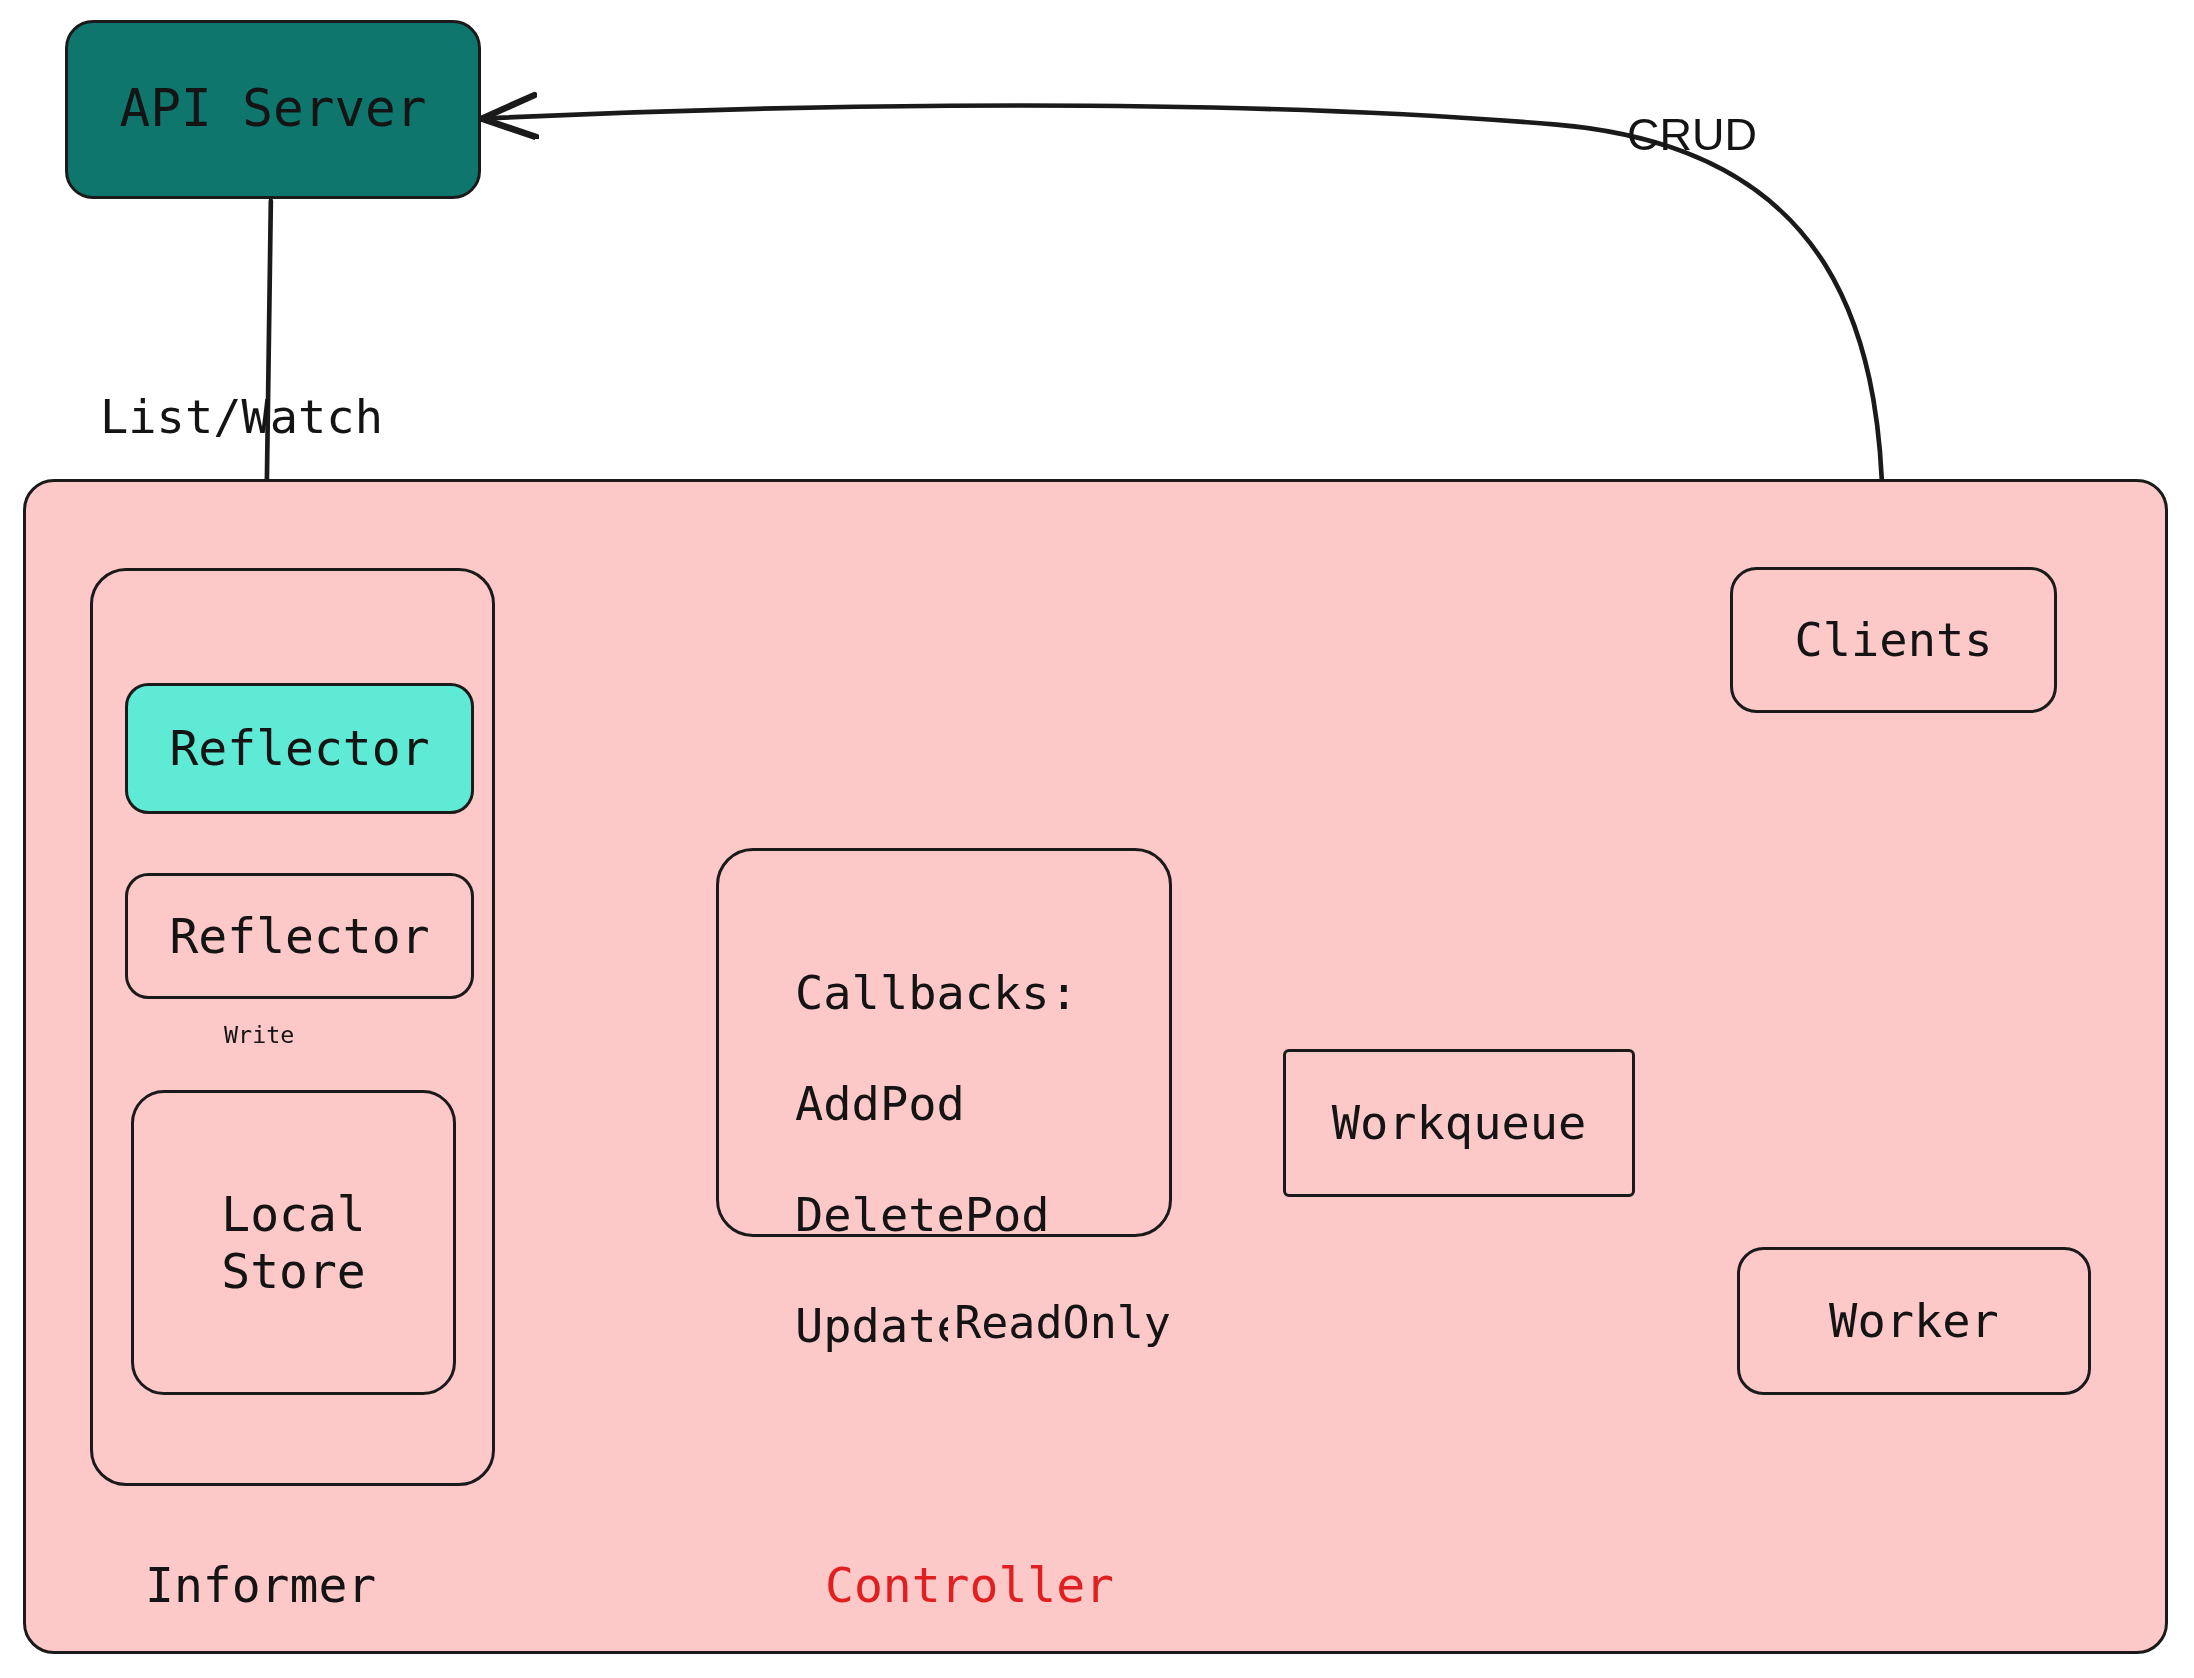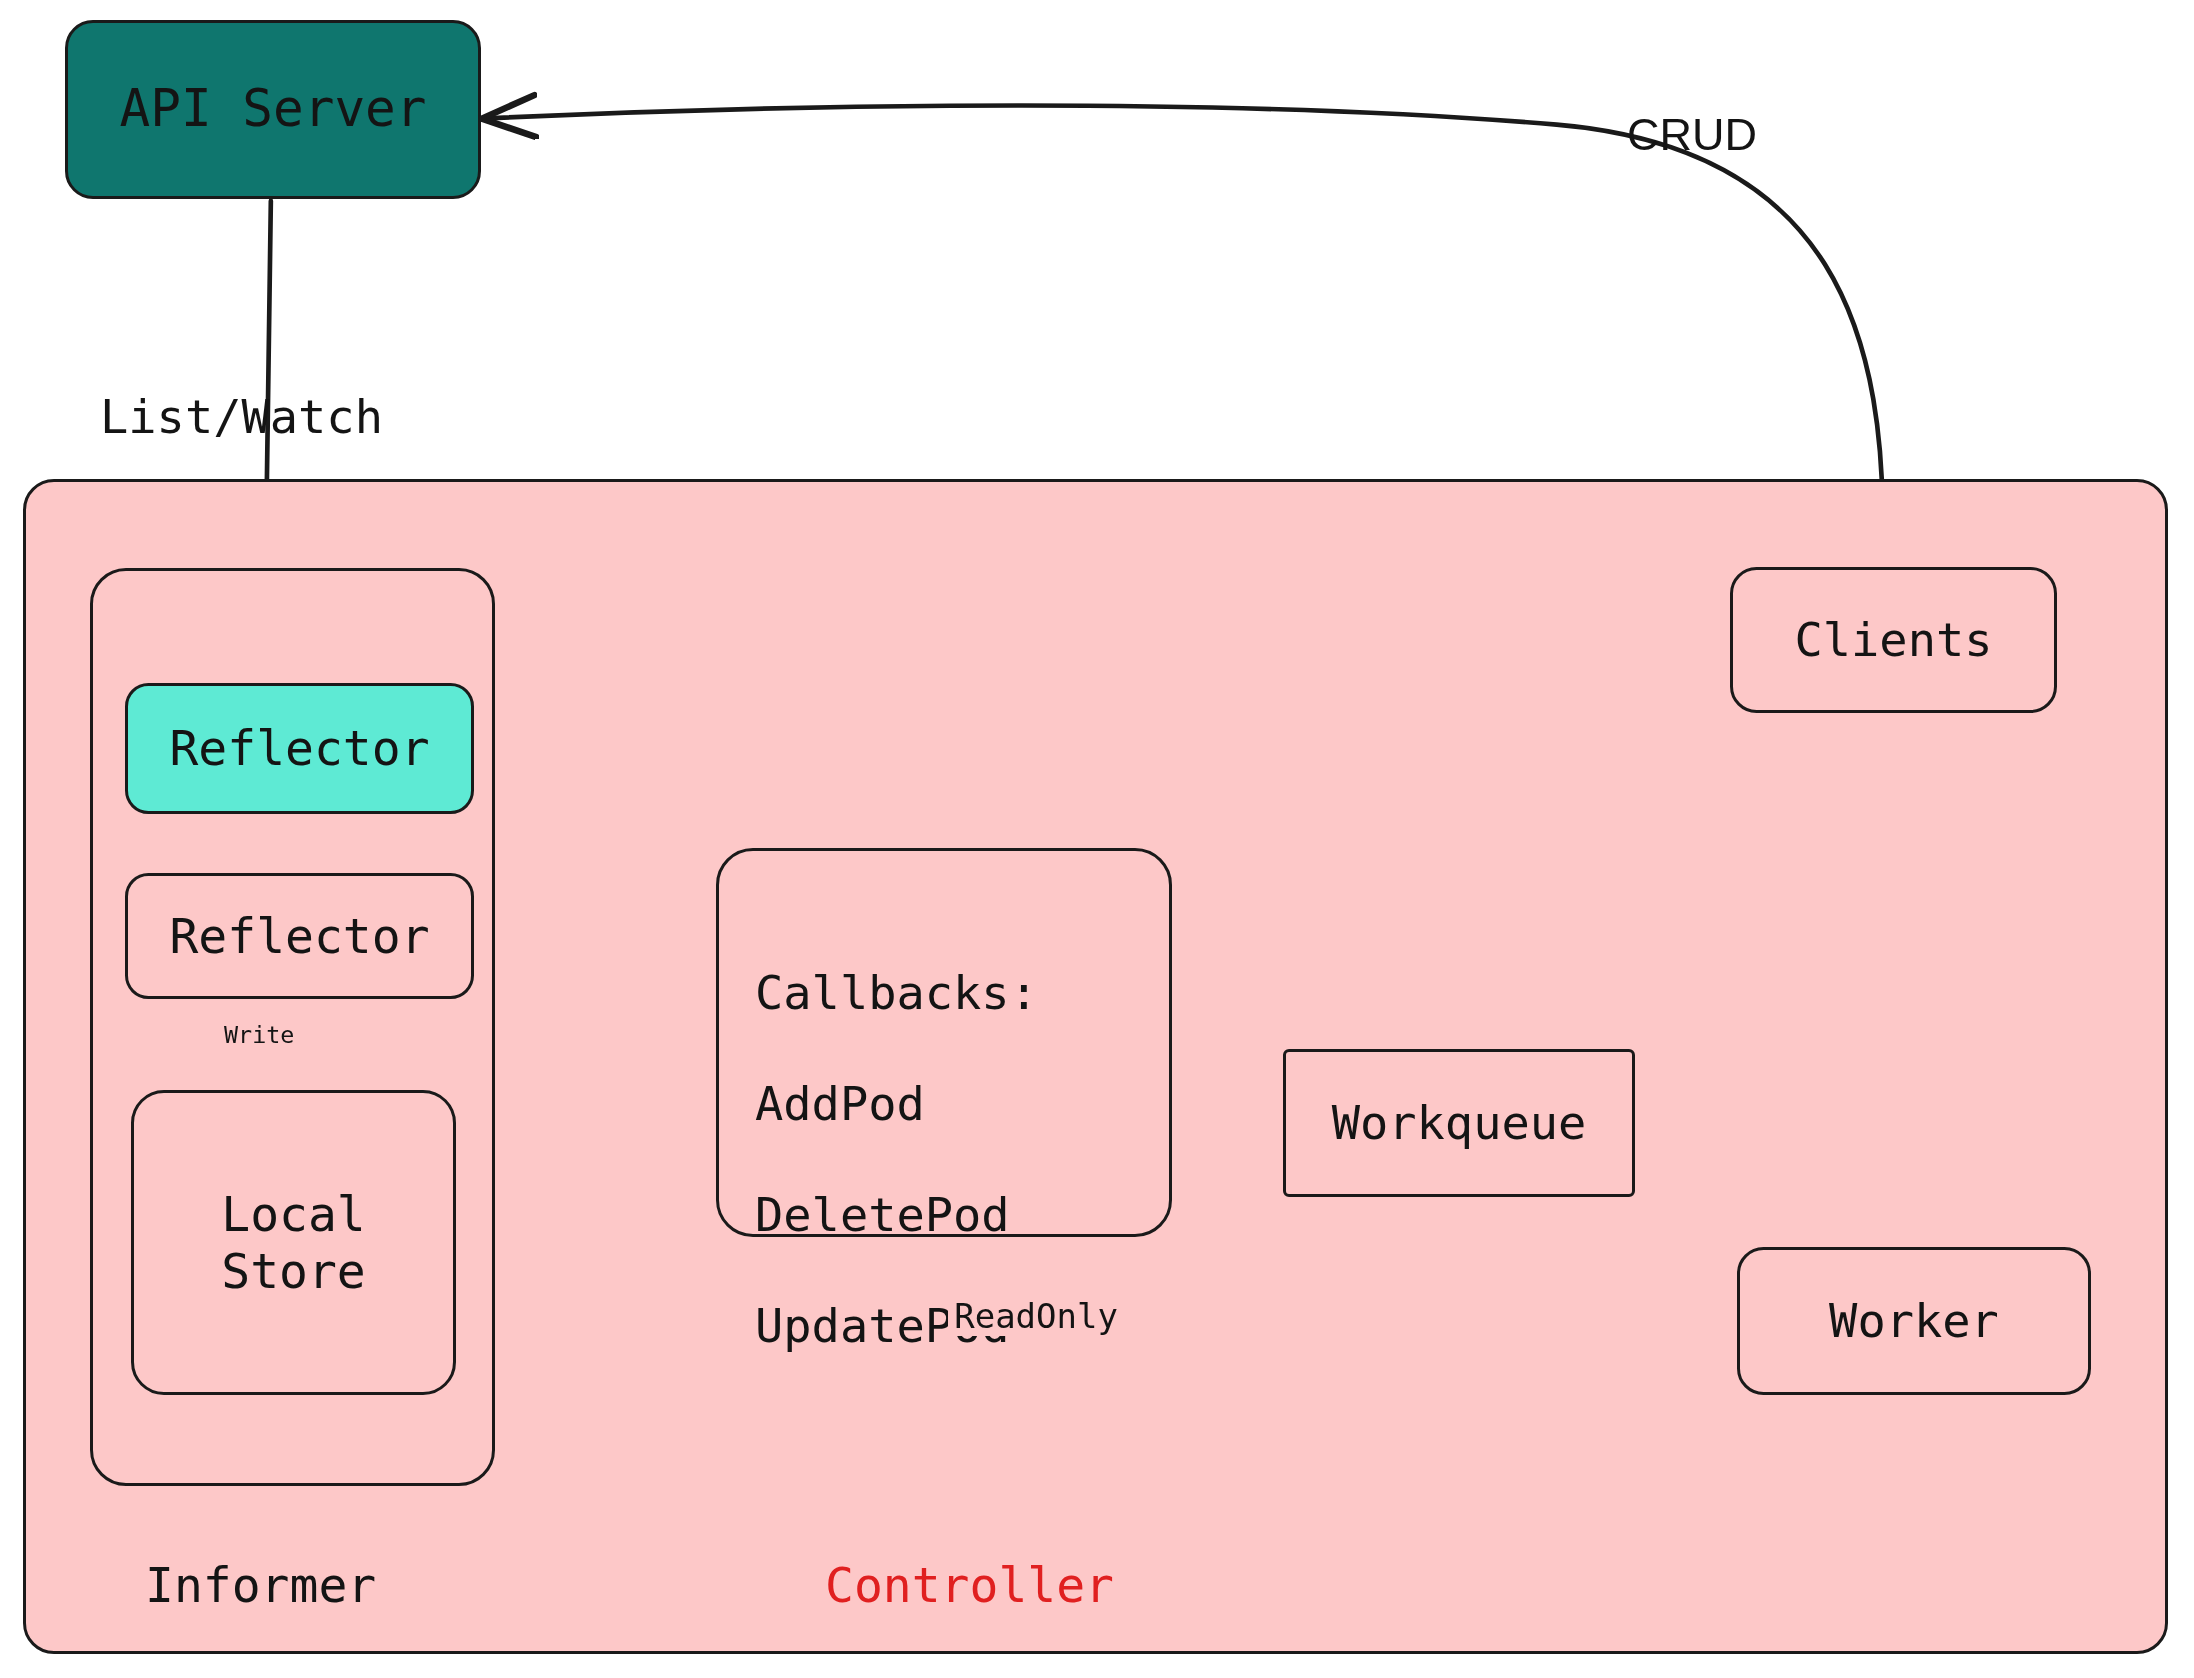--- a/index.html
+++ b/index.html
@@ -84,21 +84,21 @@
   }
 
   .callbacks {
     left: 716px; top: 848px;
     width: 456px; height: 389px;
     background: #fdc8c8;
     border-radius: 37px;
     font-size: 47px;
     align-items: flex-start;
     justify-content: flex-start;
-    padding: 59px 0 0 36px;
+    padding: 59px 0 0 76px;
     text-align: left;
   }
   .callbacks .cb-head { display:block; }
   .callbacks .cb-line { display:block; }
 
   .workqueue {
     left: 1283px; top: 1049px;
     width: 352px; height: 148px;
     background: #fdc8c8;
     border-radius: 6px;
@@ -124,21 +124,21 @@
   
   .label {
     position: absolute;
     color: #141414;
     font-family: "DejaVu Sans Mono", monospace;
     white-space: nowrap;
   }
   .lbl-listwatch { left: 100px;  top: 389px;  font-size: 47px; }
   .lbl-crud      { left: 1627px; top: 109px;  font-size: 45px; font-family: "Liberation Sans", sans-serif; }
   .lbl-write     { left: 224px;  top: 1021px; font-size: 23.4px; }
-  .lbl-readonly  { left: 948px; top: 1296px; font-size: 34px; background: #fdc8c8; padding: 0 6.2px; }
+  .lbl-readonly  { left: 948px; top: 1296px; font-size: 45px; background: #fdc8c8; padding: 0 6.2px; }
   .lbl-informer  { left: 145px;  top: 1557px; font-size: 48px; }
   .lbl-controller{ left: 825px; top: 1557px; font-size: 48px; color: #e02020; }
 </style>
 </head>
 <body>
 
 <div id="stage">
 
   <svg id="wires" viewBox="0 0 2819 2157">
     <defs>

